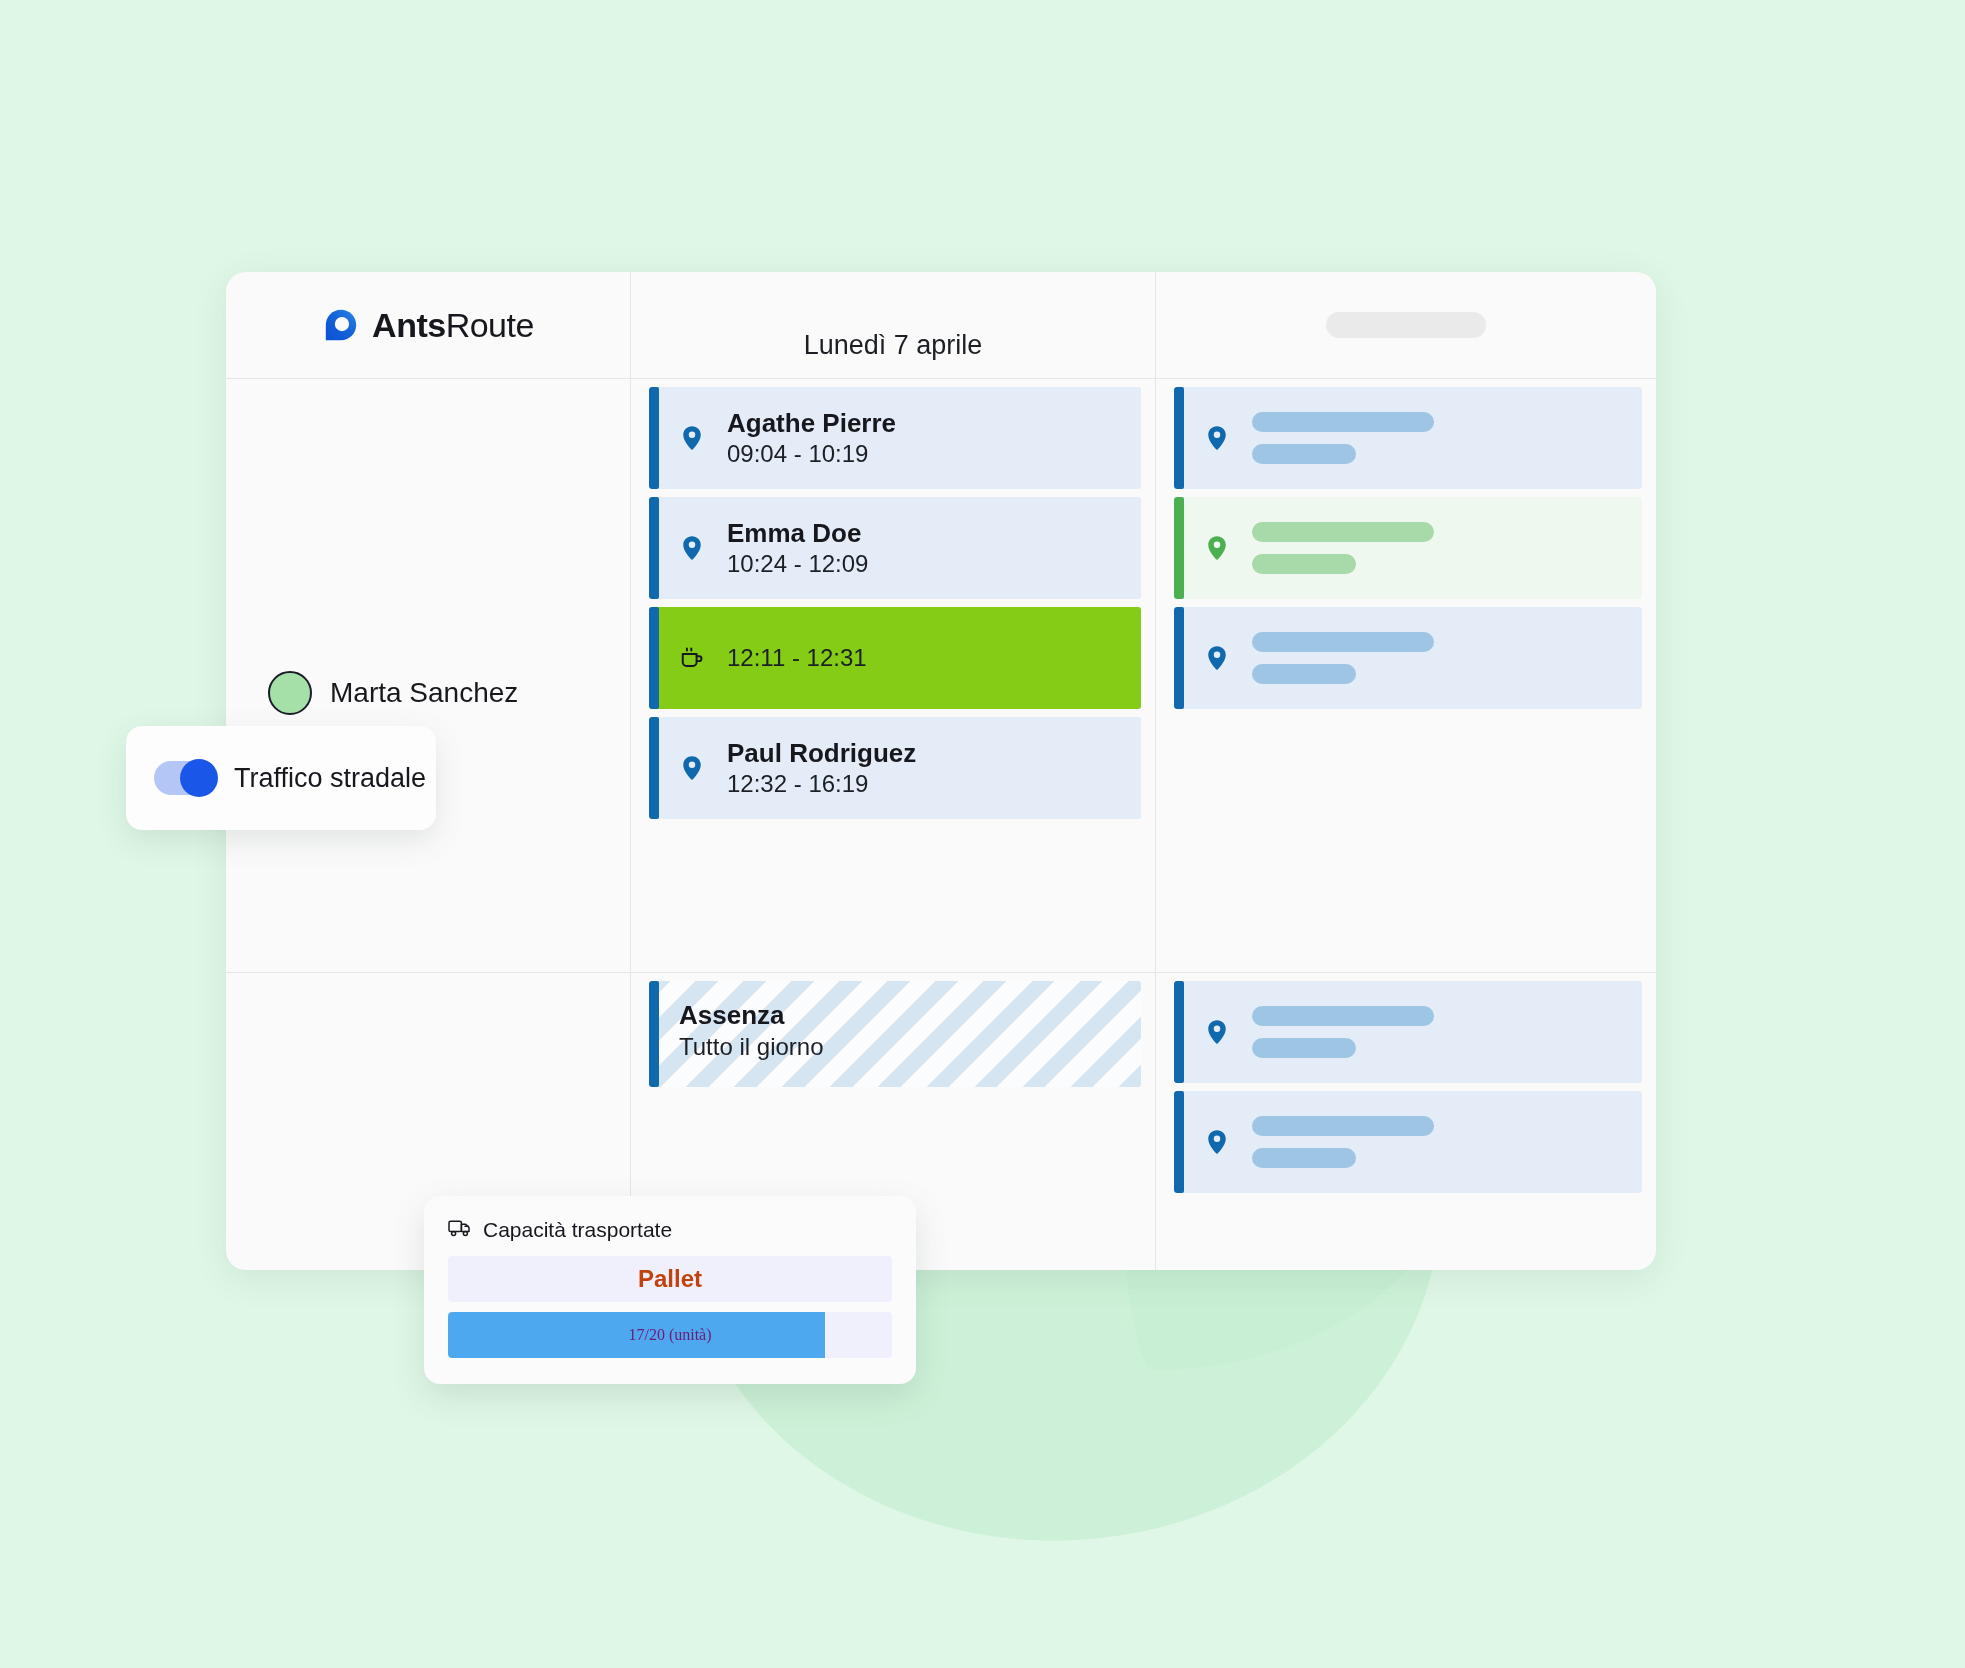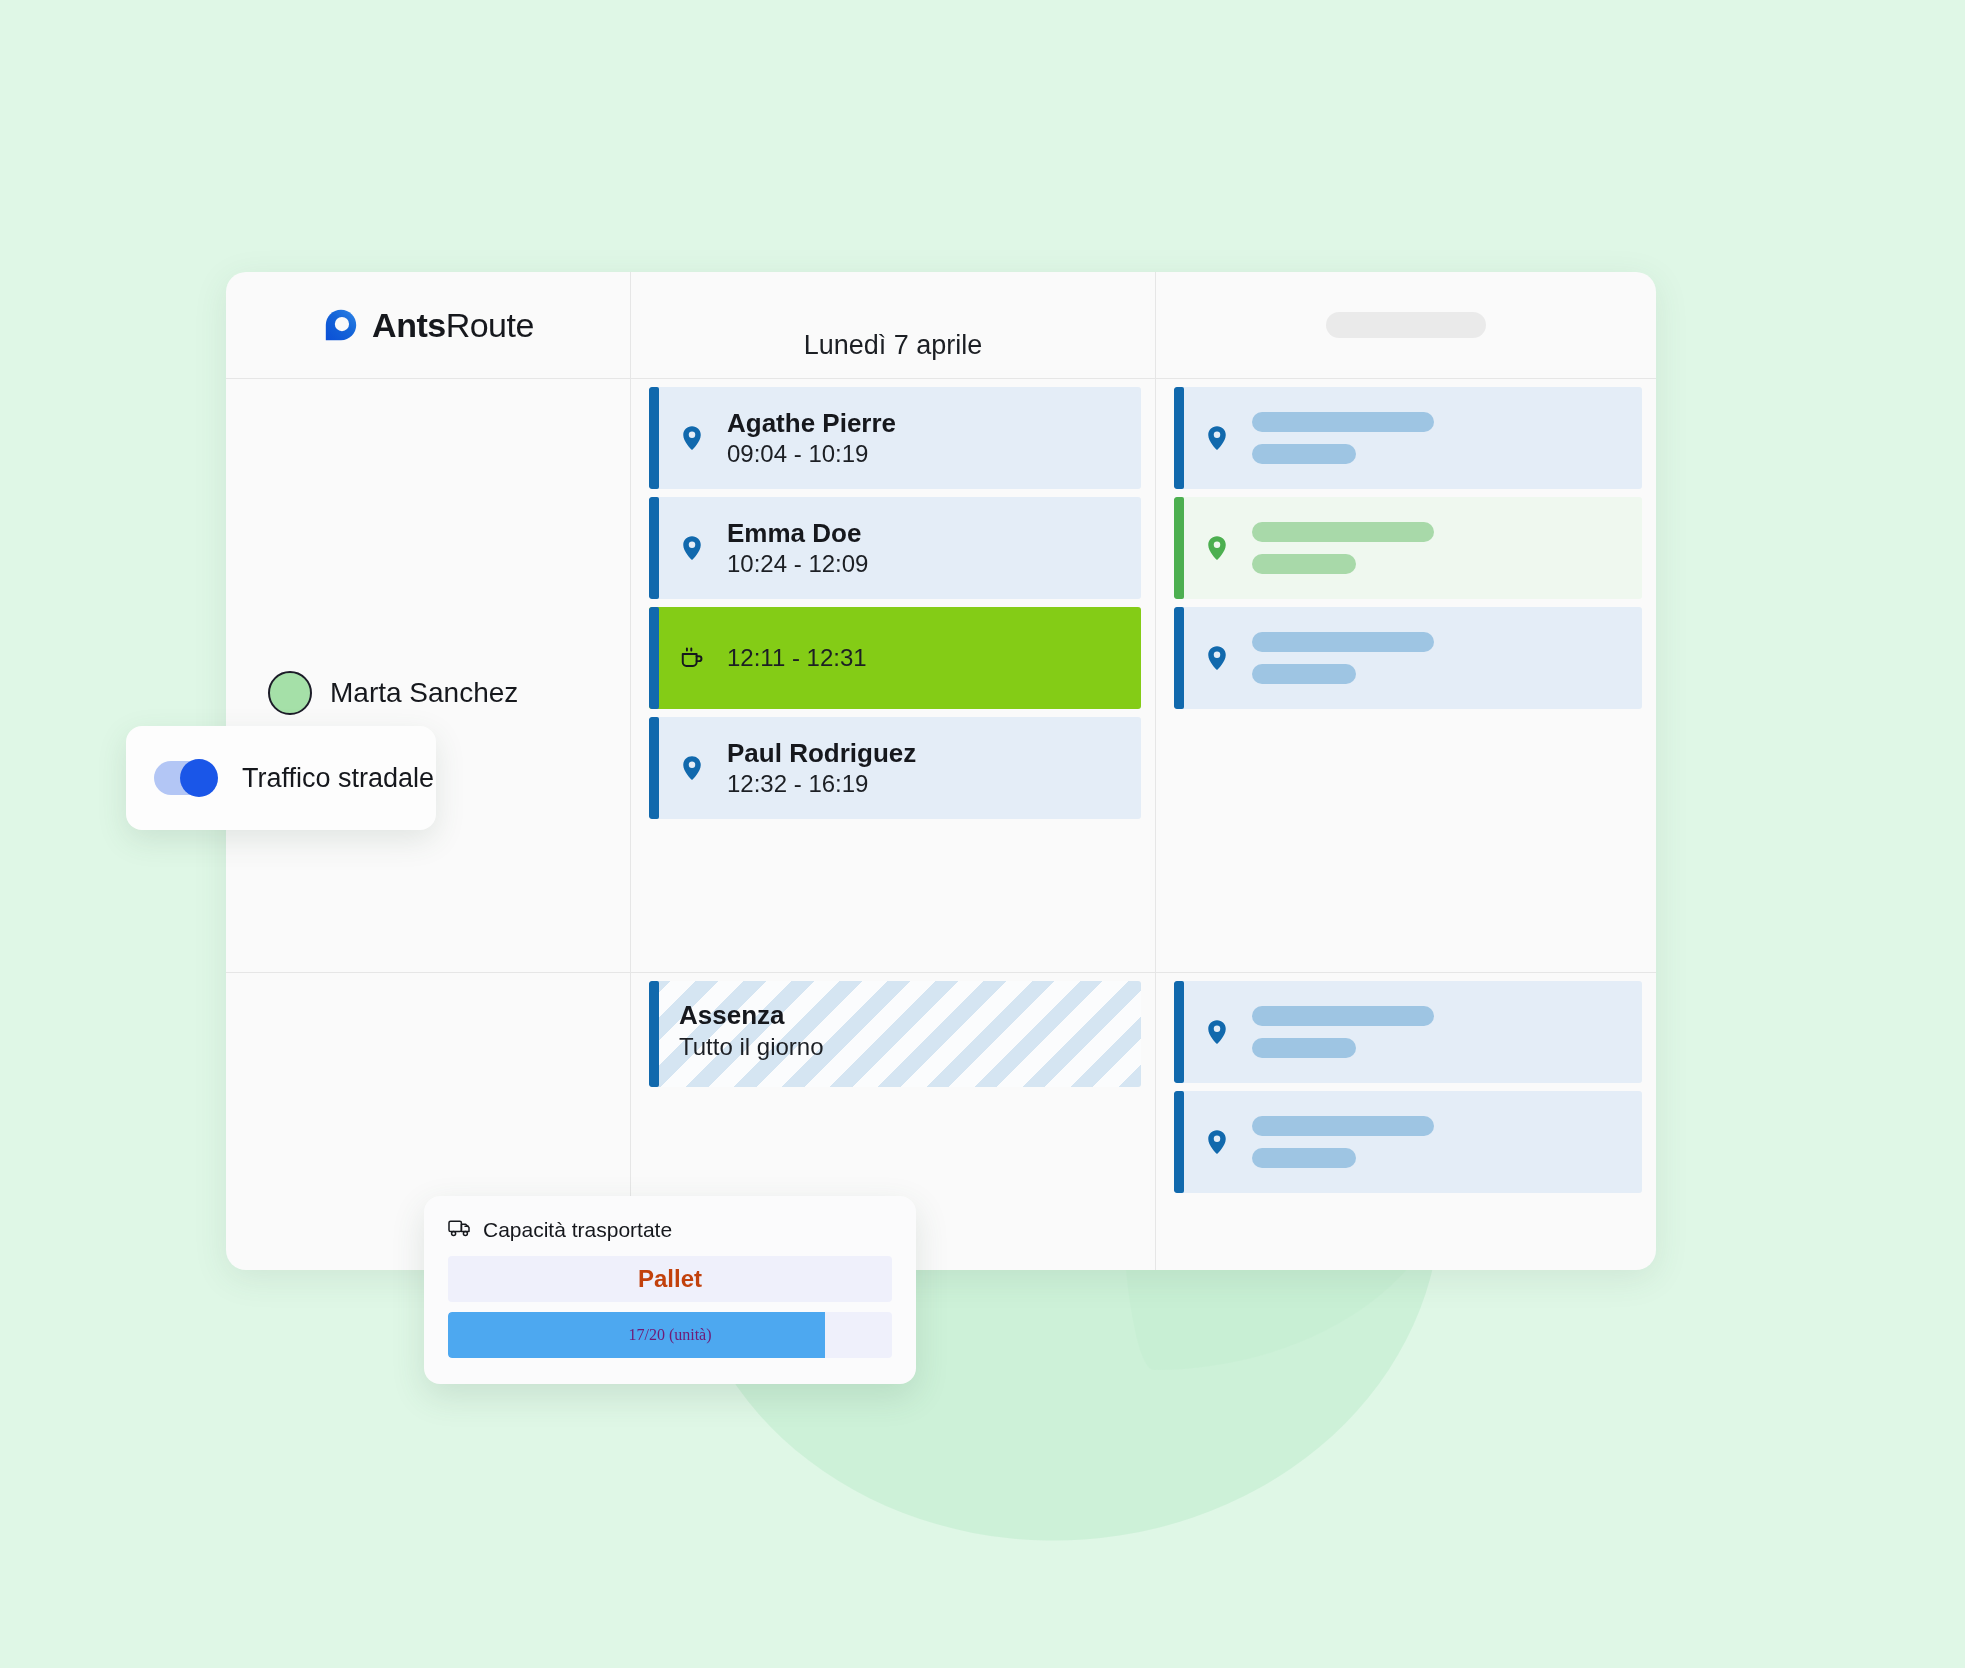--- a/index.html
+++ b/index.html
@@ -143,21 +143,21 @@
   .sk-line.short { width: 104px; }
   .card.green .sk-line { background: #a8d9a9; }
 
   
   .traffic {
     position: absolute; left: 126px; top: 726px;
     width: 310px; height: 104px;
     background: #fdfdfd;
     border-radius: 16px;
     box-shadow: 0 10px 30px rgba(60,90,70,.13);
-    display: flex; align-items: center; gap: 26px;
+    display: flex; align-items: center; gap: 18px;
     padding-left: 28px;
     z-index: 5;
   }
   .switch { position: relative; width: 62px; height: 34px; flex: none; }
   .switch .track {
     position: absolute; inset: 0;
     background: #b3c6f5; border-radius: 17px;
   }
   .switch .knob {
     position: absolute; right: -2px; top: -2px;

